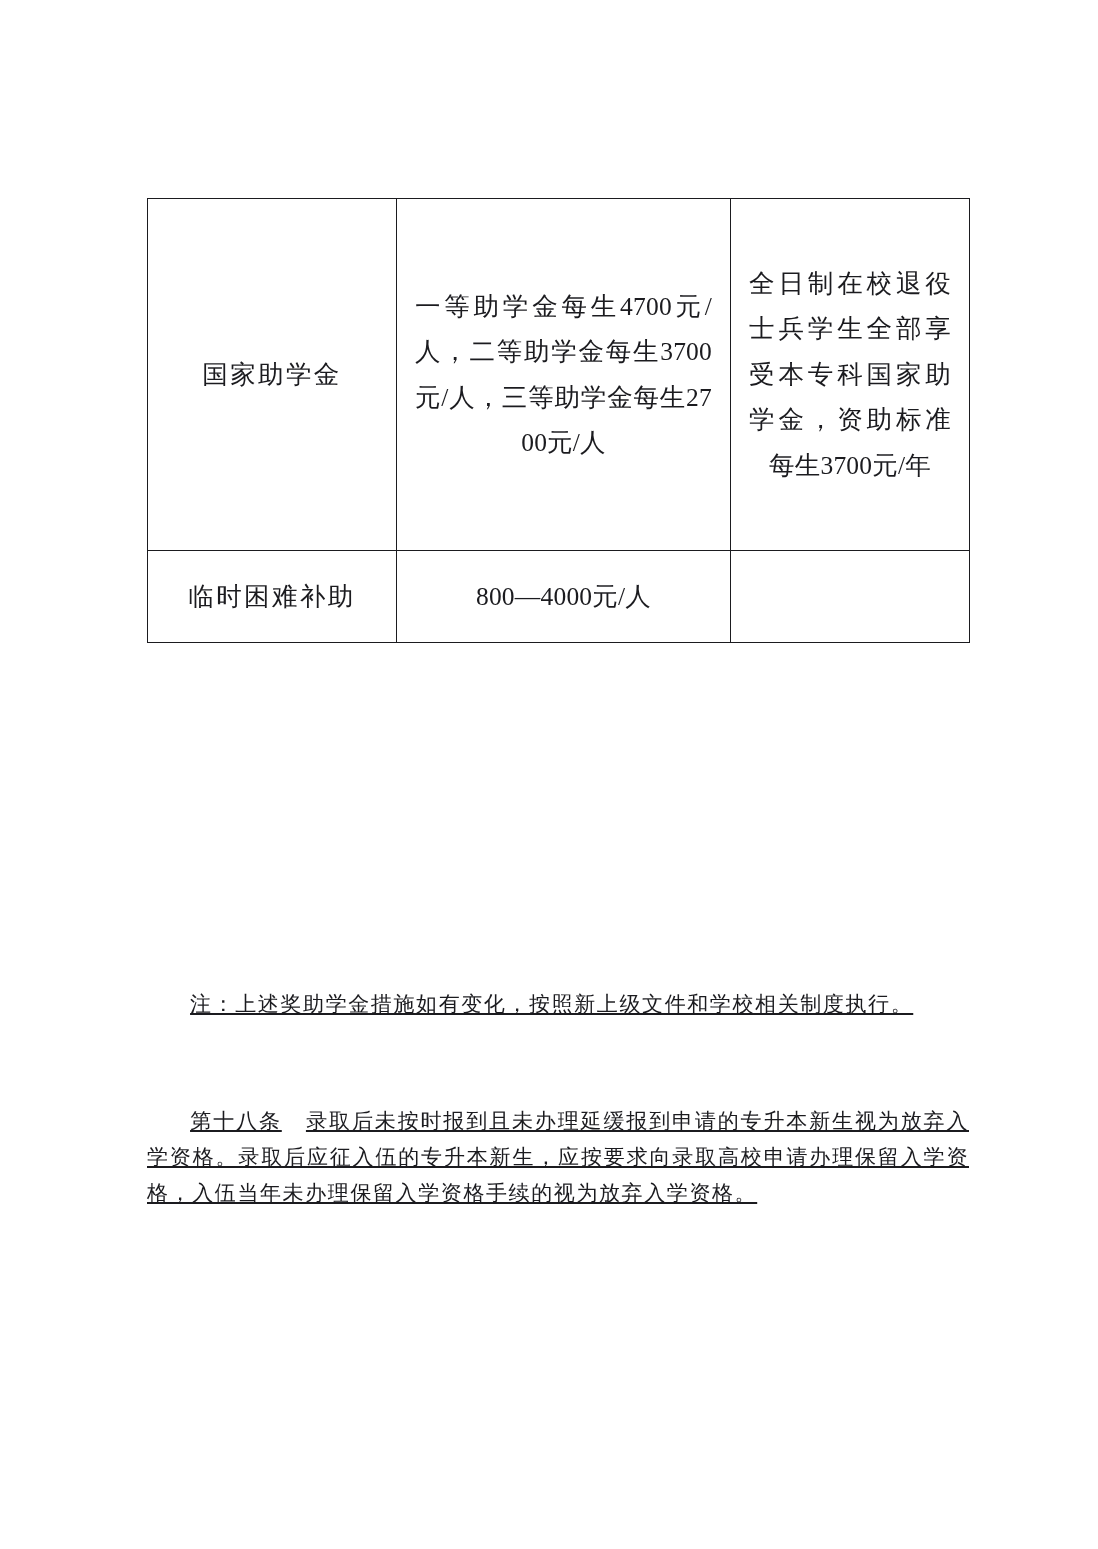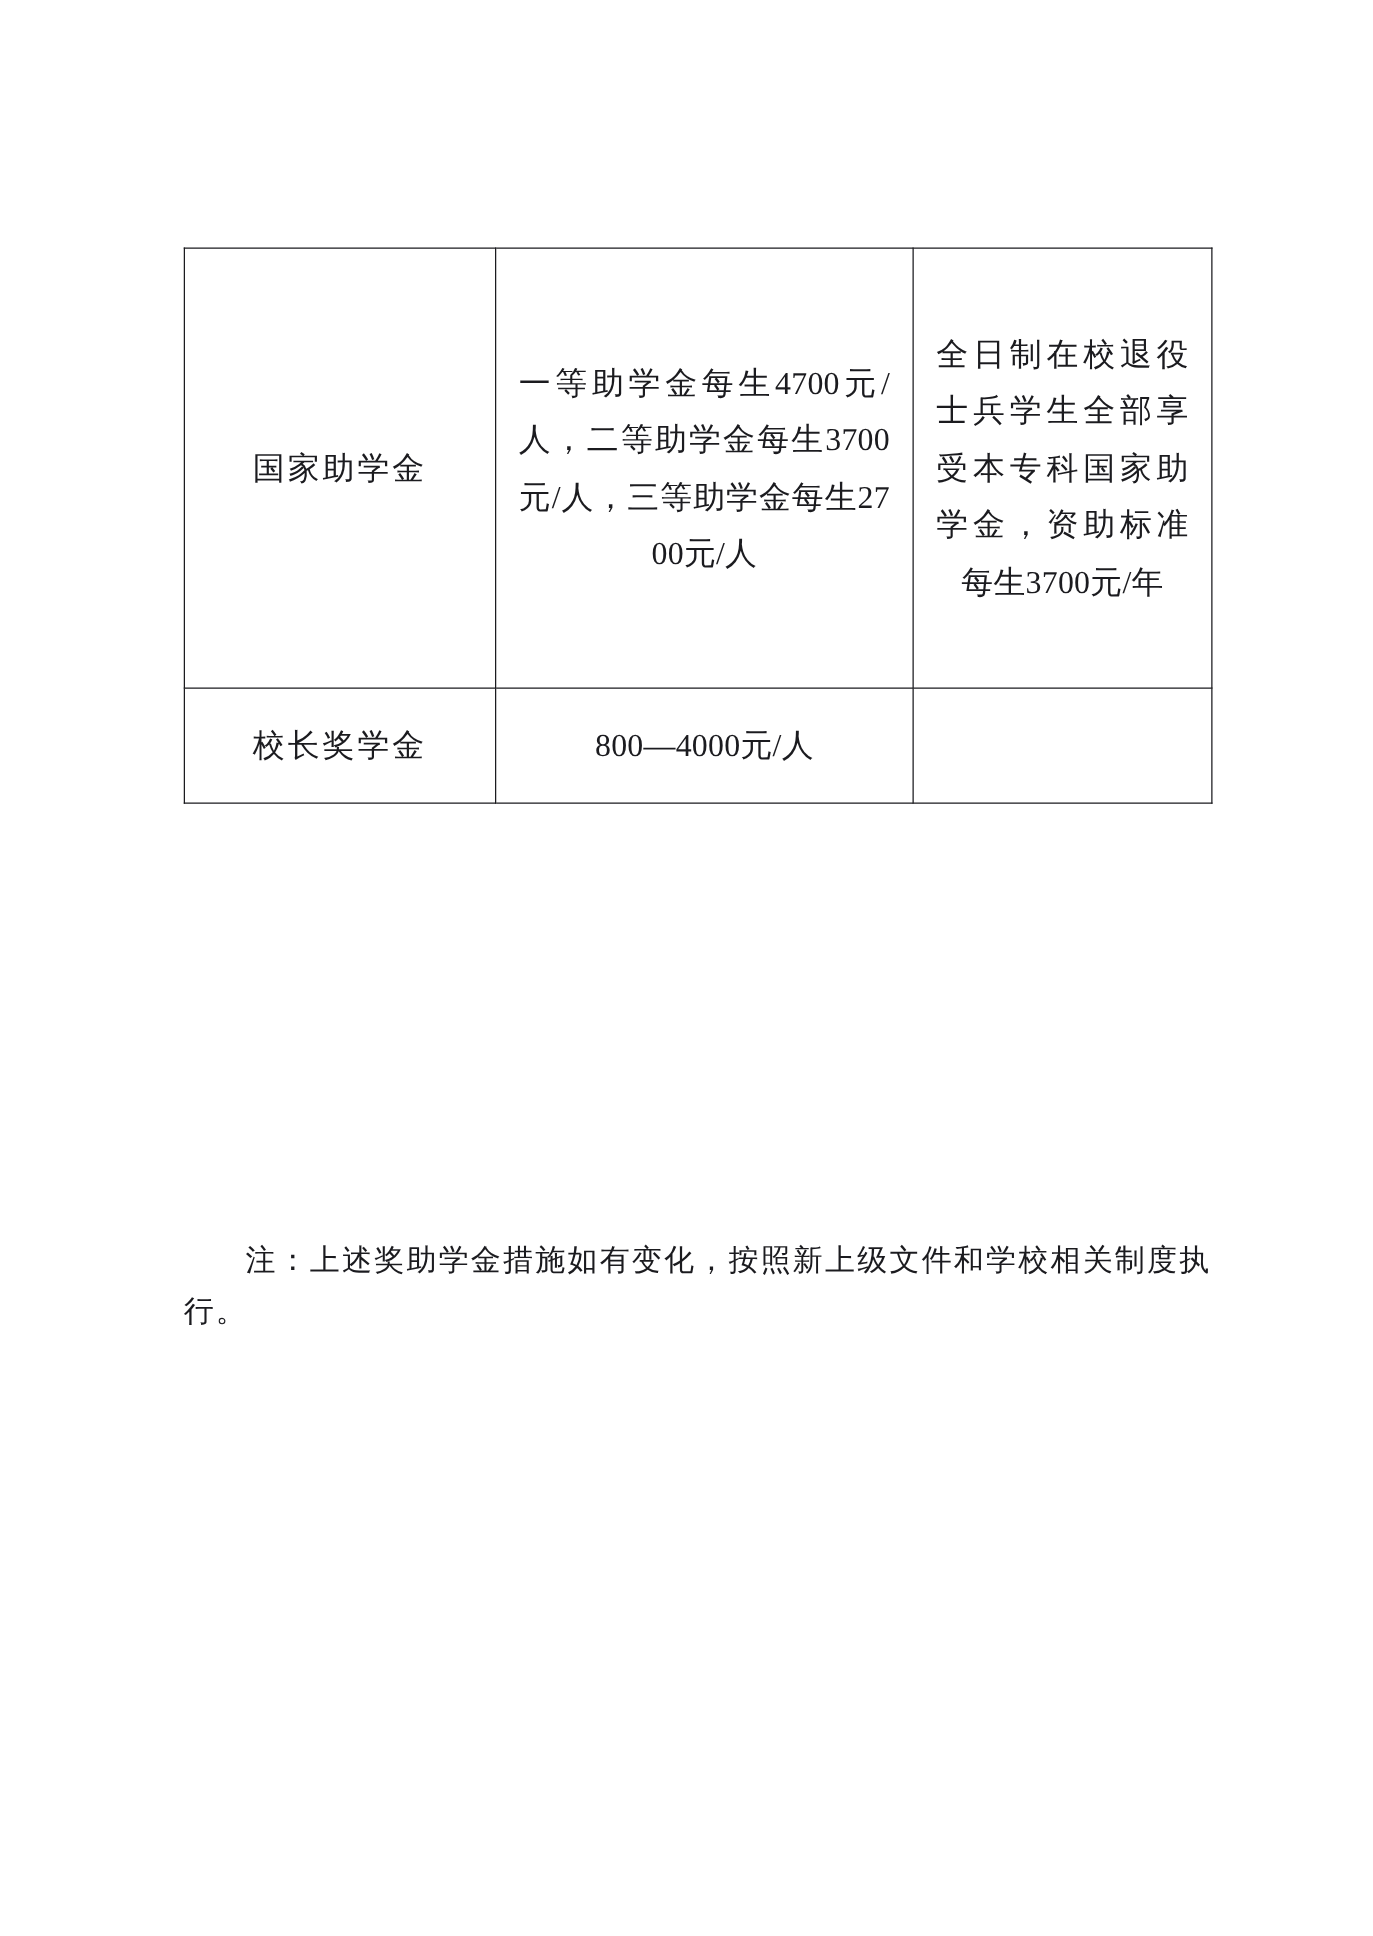--- a/index.html
+++ b/index.html
@@ -67,26 +67,27 @@
     text-align: justify;
     text-align-last: center;
     text-justify: inter-ideograph;
   }
 
   
   .para {
     position: absolute;
     left: 147px;
     width: 822px;
-    font-size: 24px;
+    font-size: 21px;
     line-height: 1.72;
     letter-spacing: 1.6px;
     text-align: justify;
     text-justify: inter-ideograph;
     color: #1b1b1f;
+    text-decoration: underline;
   }
   .para .indent { display: inline-block; width: 2.05em; }
   .para .gap    { display: inline-block; width: 1.15em; }
 
   .para-note    { top: 965px; }
   .para-article { top: 1082px; }
 </style>
 </head>
 <body>
 
@@ -109,30 +110,31 @@
           </td>
           <td>
             <div class="cell-inner tight just-cell">全日制在校退役士兵学生全部享受本专科国家助学金，资助标准每生3700元/年</div>
           </td>
         </tr>
 
 
 
         <tr class="row-linshi">
           <td>
-            <div class="cell-inner spaced">校长奖学金</div>
+            <div class="cell-inner spaced">临时困难补助</div>
           </td>
           <td>
             <div class="cell-inner tight">800—4000元/人</div>
           </td>
           <td>
             <div class="cell-inner"></div>
           </td>
         </tr>
 
       </tbody>
     </table>
   </div>
 
   <p class="para para-note"><span class="indent"></span><span>注：上述奖助学金措施如有变化，按照新上级文件和学校相关制度执行。</span></p>
 
+  <p class="para para-article"><span class="indent"></span><span>第十八条</span><span class="gap"></span><span>录取后未按时报到且未办理延缓报到申请的专升本新生视为放弃入学资格。录取后应征入伍的专升本新生，应按要求向录取高校申请办理保留入学资格，入伍当年未办理保留入学资格手续的视为放弃入学资格。</span></p>
 
 </div>
 
 </body></html>

